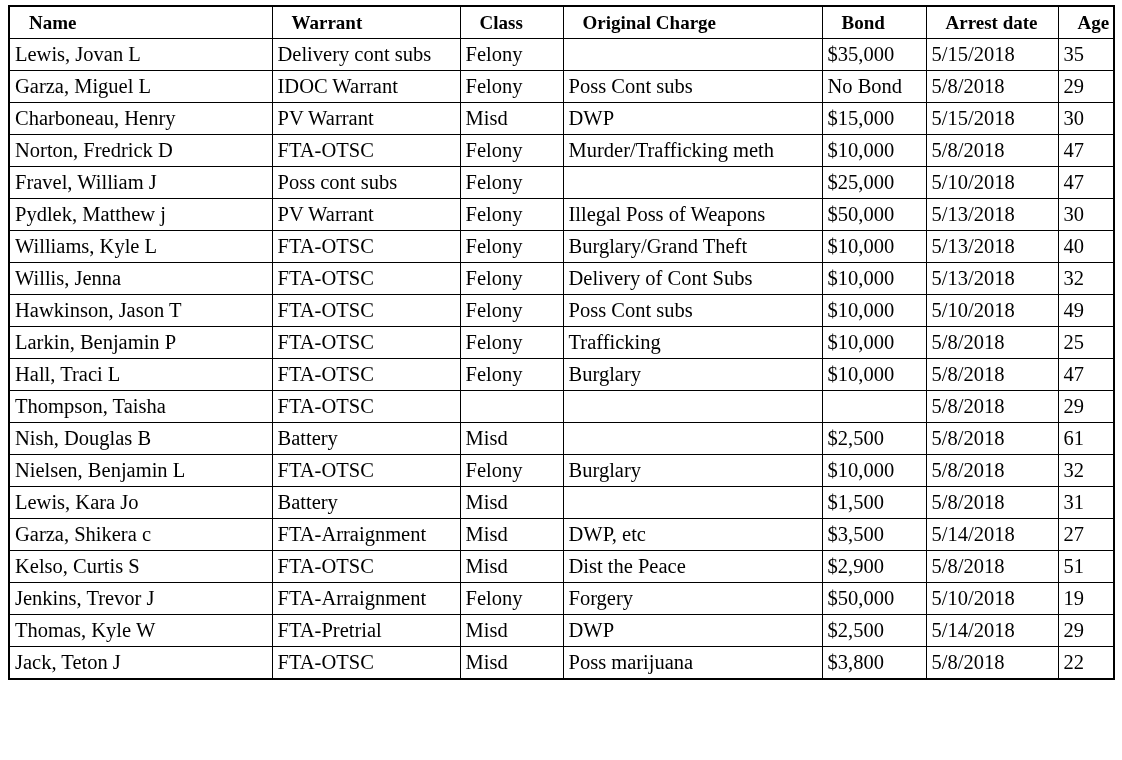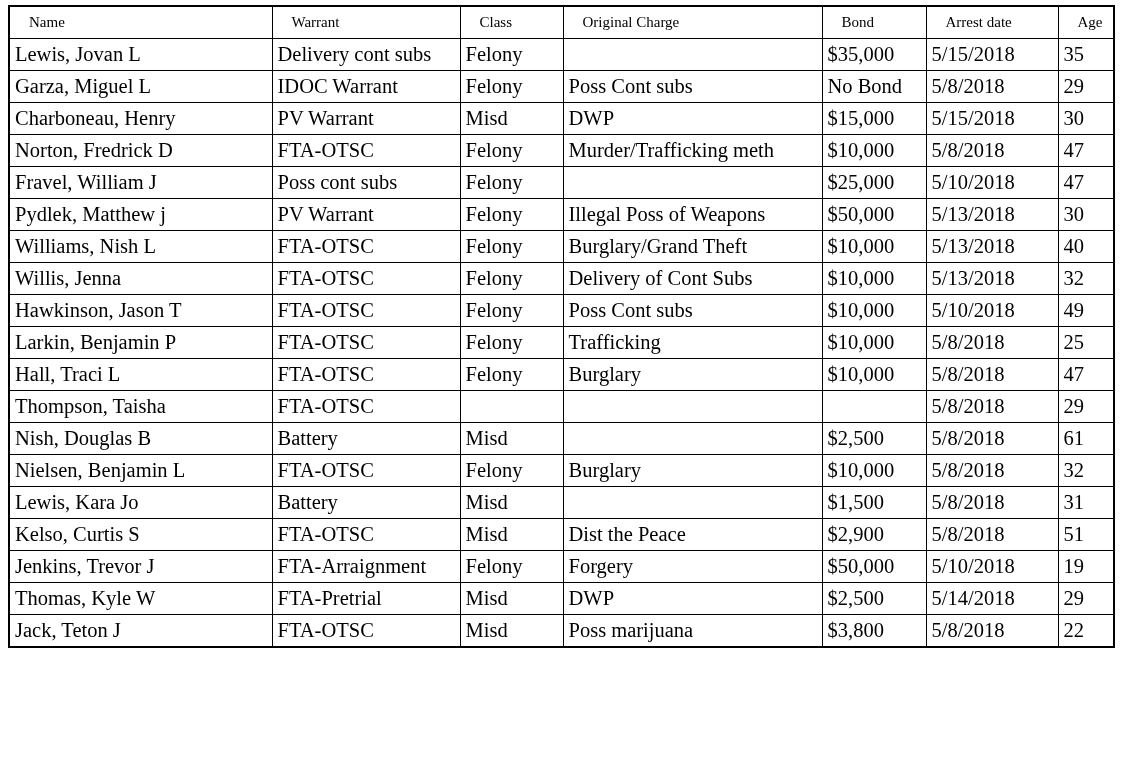--- a/index.html
+++ b/index.html
@@ -35,22 +35,22 @@
     line-height: 1.0;
     height: 30px;
     padding: 0px 4px 1px 5px;
     vertical-align: middle;
     white-space: nowrap;
     overflow: hidden;
     font-weight: normal;
     text-align: left;
   }
   table.warrant-table th {
-    font-weight: normal;
-    font-size: 15px;
+    font-weight: bold;
+    font-size: 19px;
     padding-left: 19px;
   }
   
   col.c-name    { width: 263px; }
   col.c-warrant { width: 188px; }
   col.c-class   { width: 103px; }
   col.c-charge  { width: 259px; }
   col.c-bond    { width: 104px; }
   col.c-date    { width: 132px; }
   col.c-age     { width: 56px; }
@@ -140,21 +140,21 @@
         <tr>
           <td>Pydlek, Matthew j</td>
           <td>PV Warrant</td>
           <td>Felony</td>
           <td>Illegal Poss of Weapons</td>
           <td class="num">$50,000</td>
           <td class="num">5/13/2018</td>
           <td class="num">30</td>
         </tr>
         <tr>
-          <td>Williams, Nish L</td>
+          <td>Williams, Kyle L</td>
           <td>FTA-OTSC</td>
           <td>Felony</td>
           <td>Burglary/Grand Theft</td>
           <td class="num">$10,000</td>
           <td class="num">5/13/2018</td>
           <td class="num">40</td>
         </tr>
         <tr>
           <td>Willis, Jenna</td>
           <td>FTA-OTSC</td>
@@ -219,20 +219,29 @@
           <td class="num">32</td>
         </tr>
         <tr>
           <td>Lewis, Kara Jo</td>
           <td>Battery</td>
           <td>Misd</td>
           <td></td>
           <td class="num">$1,500</td>
           <td class="num">5/8/2018</td>
           <td class="num">31</td>
+        </tr>
+        <tr>
+          <td>Garza, Shikera c</td>
+          <td>FTA-Arraignment</td>
+          <td>Misd</td>
+          <td>DWP, etc</td>
+          <td class="num">$3,500</td>
+          <td class="num">5/14/2018</td>
+          <td class="num">27</td>
         </tr>
         <tr>
           <td>Kelso, Curtis S</td>
           <td>FTA-OTSC</td>
           <td>Misd</td>
           <td>Dist the Peace</td>
           <td class="num">$2,900</td>
           <td class="num">5/8/2018</td>
           <td class="num">51</td>
         </tr>

